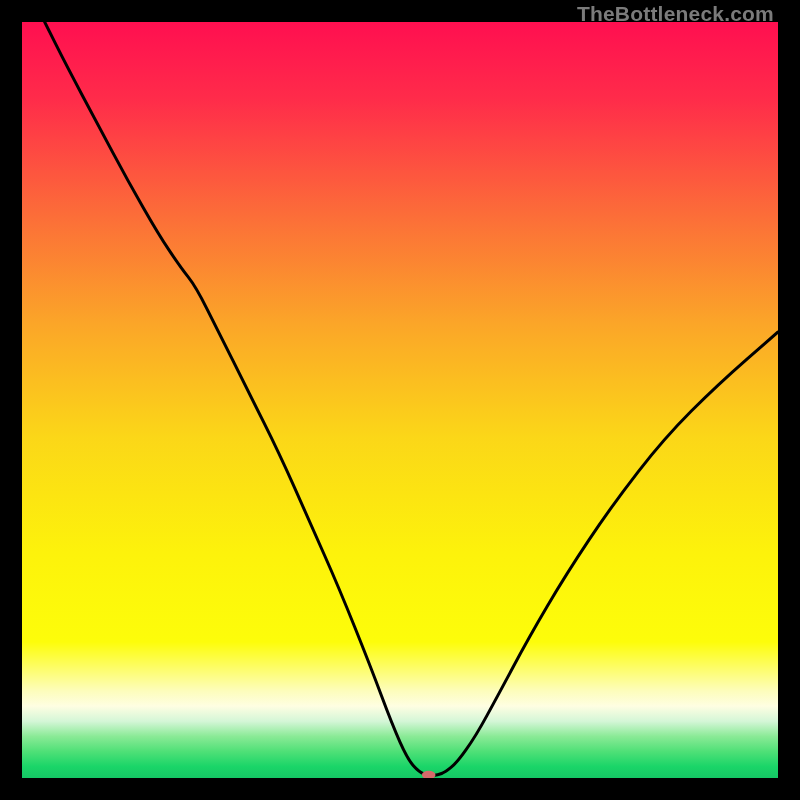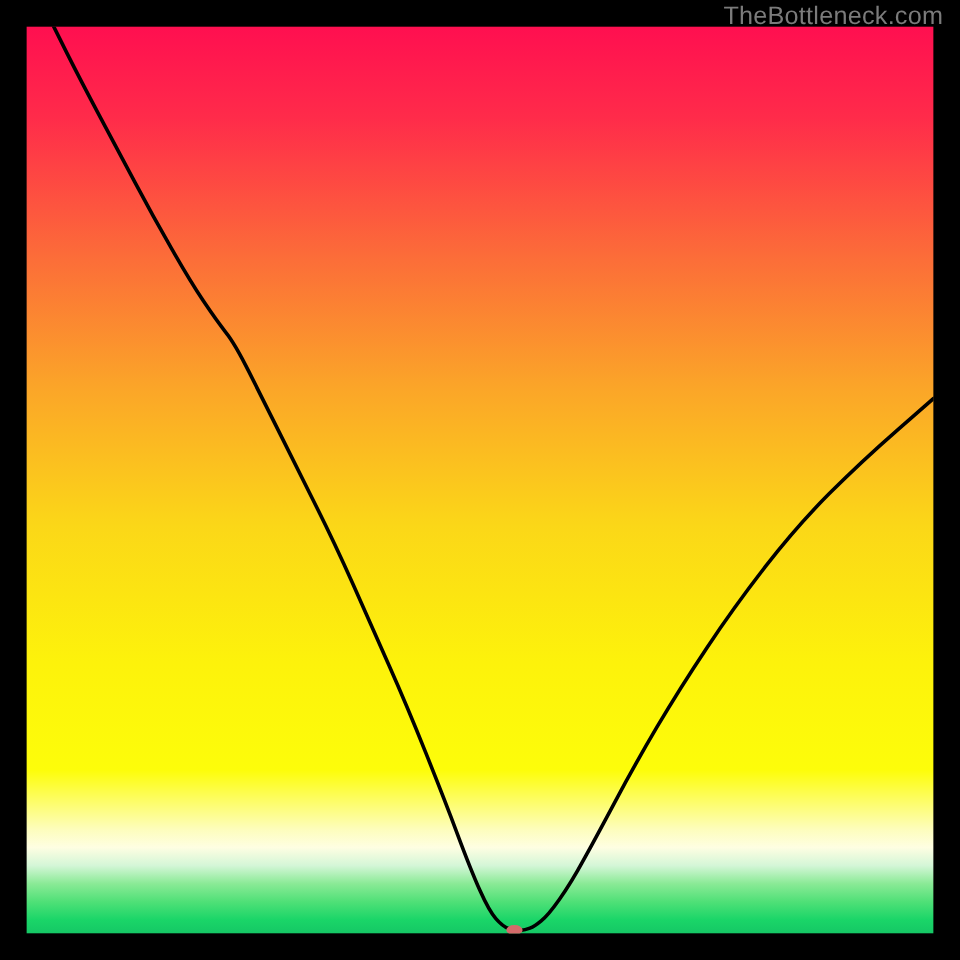--- a/index.html
+++ b/index.html
@@ -22,24 +22,24 @@
   .plot-area {
     position: absolute;
     left: 0;
     top: 0;
     width: 756px;
     height: 756px;
   }
   .watermark {
     position: absolute;
     top: 2px;
-    right: 14px;
+    right: 26px;
     color: #7b7b7b;
     font-size: 21px;
-    font-weight: 400;
+    font-weight: 700;
     letter-spacing: 0.2px;
   }
 </style>
 </head>
 <body>
 
 <div class="watermark">TheBottleneck.com</div>
 
 <div class="chart-frame">
   <svg class="plot-area" viewBox="0 0 756 756" preserveAspectRatio="none">

